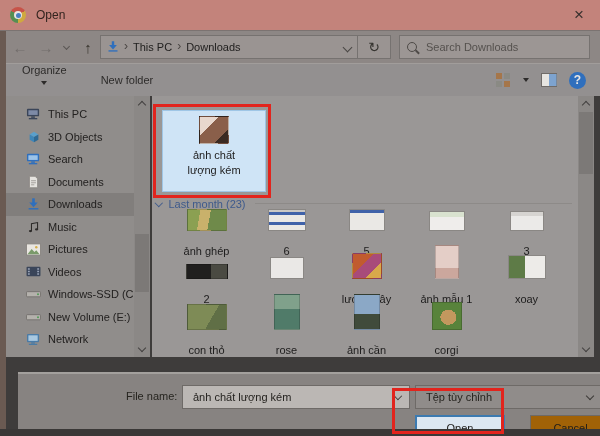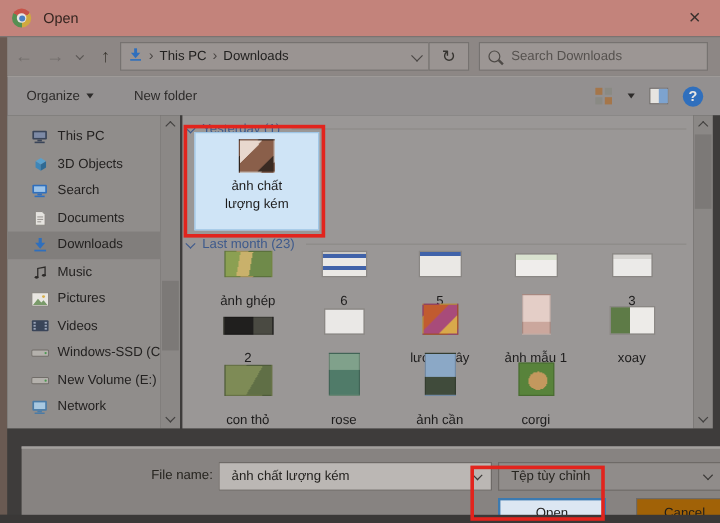--- a/index.html
+++ b/index.html
@@ -34,21 +34,21 @@
   .search-box{position:absolute;left:399px;top:4px;width:191px;height:24px;background:#9c9694;border:1px solid #767270;
             box-sizing:border-box;display:flex;align-items:center;padding:0 7px;gap:7px;}
   .mag{width:8px;height:8px;border:1.5px solid #4e4a47;border-radius:50%;position:relative;flex:0 0 auto;}
   .mag::after{content:"";position:absolute;width:5px;height:1.5px;background:#4e4a47;transform:rotate(45deg);right:-4px;bottom:-1px;}
   .search-box input{border:none;background:transparent;outline:none;font-family:inherit;font-size:11px;color:#33312f;width:100%;}
   .search-box input::placeholder{color:#55514e;opacity:1;}
   
   .toolbarrow{position:absolute;left:6px;top:63px;width:594px;height:33px;background:#939090;border-top:1px solid #a19d9b;
             box-sizing:border-box;display:flex;align-items:center;}
   .tool-btn{display:flex;align-items:center;gap:5px;color:#2d2b2a;padding:0 10px;height:100%;}
-  .tool-btn:first-child{margin-left:6px;}
+  .tool-btn:first-child{margin-left:6px;flex-direction:column;}
   .tri{width:0;height:0;border-left:3.5px solid transparent;border-right:3.5px solid transparent;border-top:4.5px solid #2d2b2a;}
   .tool-right{margin-left:auto;display:flex;align-items:center;gap:12px;padding-right:14px;}
   .grid-ico svg{display:block;}
   .pane-ico svg{display:block;}
   .help-ico{width:17px;height:17px;border-radius:50%;background:var(--c-help,#2f6fbd);color:#e8e6e4;display:flex;
             align-items:center;justify-content:center;font-size:12px;font-weight:bold;}
   
   .left-strip{position:absolute;left:0;top:31px;width:6px;height:398px;background:#6a5a52;}
   .sidebar{position:absolute;left:6px;top:96px;width:128px;height:261px;background:#908d8b;overflow:hidden;padding-top:7px;box-sizing:border-box;}
   .side-item{height:22.5px;display:flex;align-items:center;gap:7px;padding-left:20px;white-space:nowrap;color:#232120;}
@@ -283,25 +283,20 @@
     <span class="arr" style="top:2px;">
         <span class="chev up"></span>
       </span>
     <span class="thumbbar" style="top:138px;height:58px;"></span>
     <span class="arr" style="bottom:2px;">
         <span class="chev"></span>
       </span>
   </div>
 
   <div class="list">
-    <div class="grp" style="top:5px;">
-      <span class="chev"></span>
-      <span class="gtext">Yesterday (1)</span>
-      <span class="gline"></span>
-    </div>
     <div class="sel-tile" id="selTile">
       <span class="thumb" id="selThumb" style="width: 30px; height: 28px; background: linear-gradient(135deg, rgb(232, 216, 206) 0%, rgb(232, 216, 206) 35%, rgb(138, 95, 74) 35%, rgb(138, 95, 74) 75%, rgb(58, 42, 34) 75%); border: 1px solid rgba(0, 0, 0, 0.18);"></span>
       <span class="tlabel">ảnh chất lượng kém</span>
     </div>
     <div class="grp" style="top:101px;">
       <span class="chev"></span>
       <span class="gtext">Last month (23)</span>
       <span class="gline"></span>
     </div>
     <div id="gridRows">

